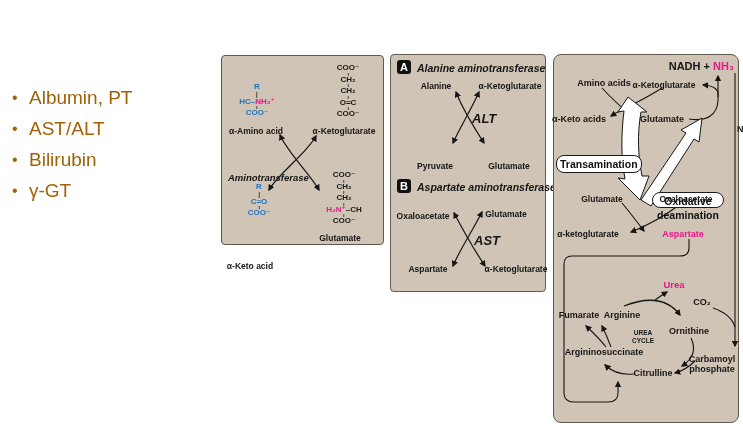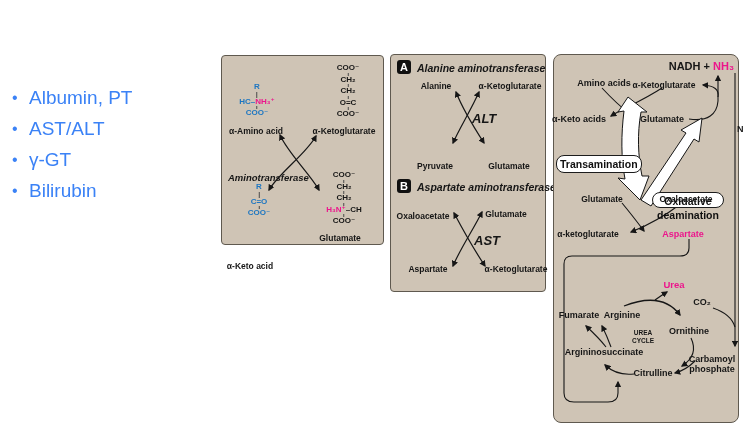--- a/index.html
+++ b/index.html
@@ -1,21 +1,21 @@
 <!DOCTYPE html>
 <html><head>
 <meta charset="utf-8">
 <style>
   html,body{margin:0;padding:0;background:#fff;}
   .slide{position:relative;width:743px;height:430px;background:#ffffff;overflow:hidden;
          font-family:"Liberation Sans","DejaVu Sans",sans-serif;}
   .title{position:absolute;left:14px;top:8px;font-size:24px;font-weight:700;color:#000;
          letter-spacing:-0.5px;}
   ul.bullets{position:absolute;left:12px;top:84px;margin:0;padding:0;list-style:none;
-         font-size:19px;color:#3b82f6;}
+         font-size:19px;color:#a16207;}
   ul.bullets li{position:relative;padding-left:17px;height:31px;line-height:27px;}
   ul.bullets li::before{content:"\2022";position:absolute;left:0;top:0;font-size:16px;}
   .panel{position:absolute;background:#cfc4b5;border:1px solid #5f594f;box-sizing:border-box;}
   .panel svg{position:absolute;left:0;top:0;}
   .t{position:absolute;font-weight:bold;color:#161616;white-space:nowrap;font-size:8.5px;}
   .tc{transform:translateX(-50%);}
   .blue{color:#1d76c1;}
   .mag{color:#ec158c;}
   .struct{position:absolute;transform:translateX(-50%);text-align:center;font-weight:bold;
           font-size:8px;line-height:8.5px;color:#161616;}
@@ -42,22 +42,22 @@
     </marker>
   </defs>
 </svg>
 
 <div class="slide">
 
 
   <ul class="bullets">
     <li>Albumin, PT</li>
     <li>AST/ALT</li>
+    <li>Bilirubin</li>
     <li>γ-GT</li>
-    <li>Bilirubin</li>
   </ul>
 
   <div class="panel" style="left:221px;top:55px;width:163px;height:190px;border-radius:4px;">
     <svg width="163" height="190">
       <path d="M58,79 C66,97 88,118 97,134" fill="none" stroke="#161616" stroke-width="1.2" marker-start="url(#ah)" marker-end="url(#ah)"></path>
       <path d="M94,80 C85,97 56,118 47,134" fill="none" stroke="#161616" stroke-width="1.2" marker-start="url(#ah)" marker-end="url(#ah)"></path>
     </svg>
 
     <div class="struct" style="left:35px;top:27px;">
       <span class="sl blue">R</span>

